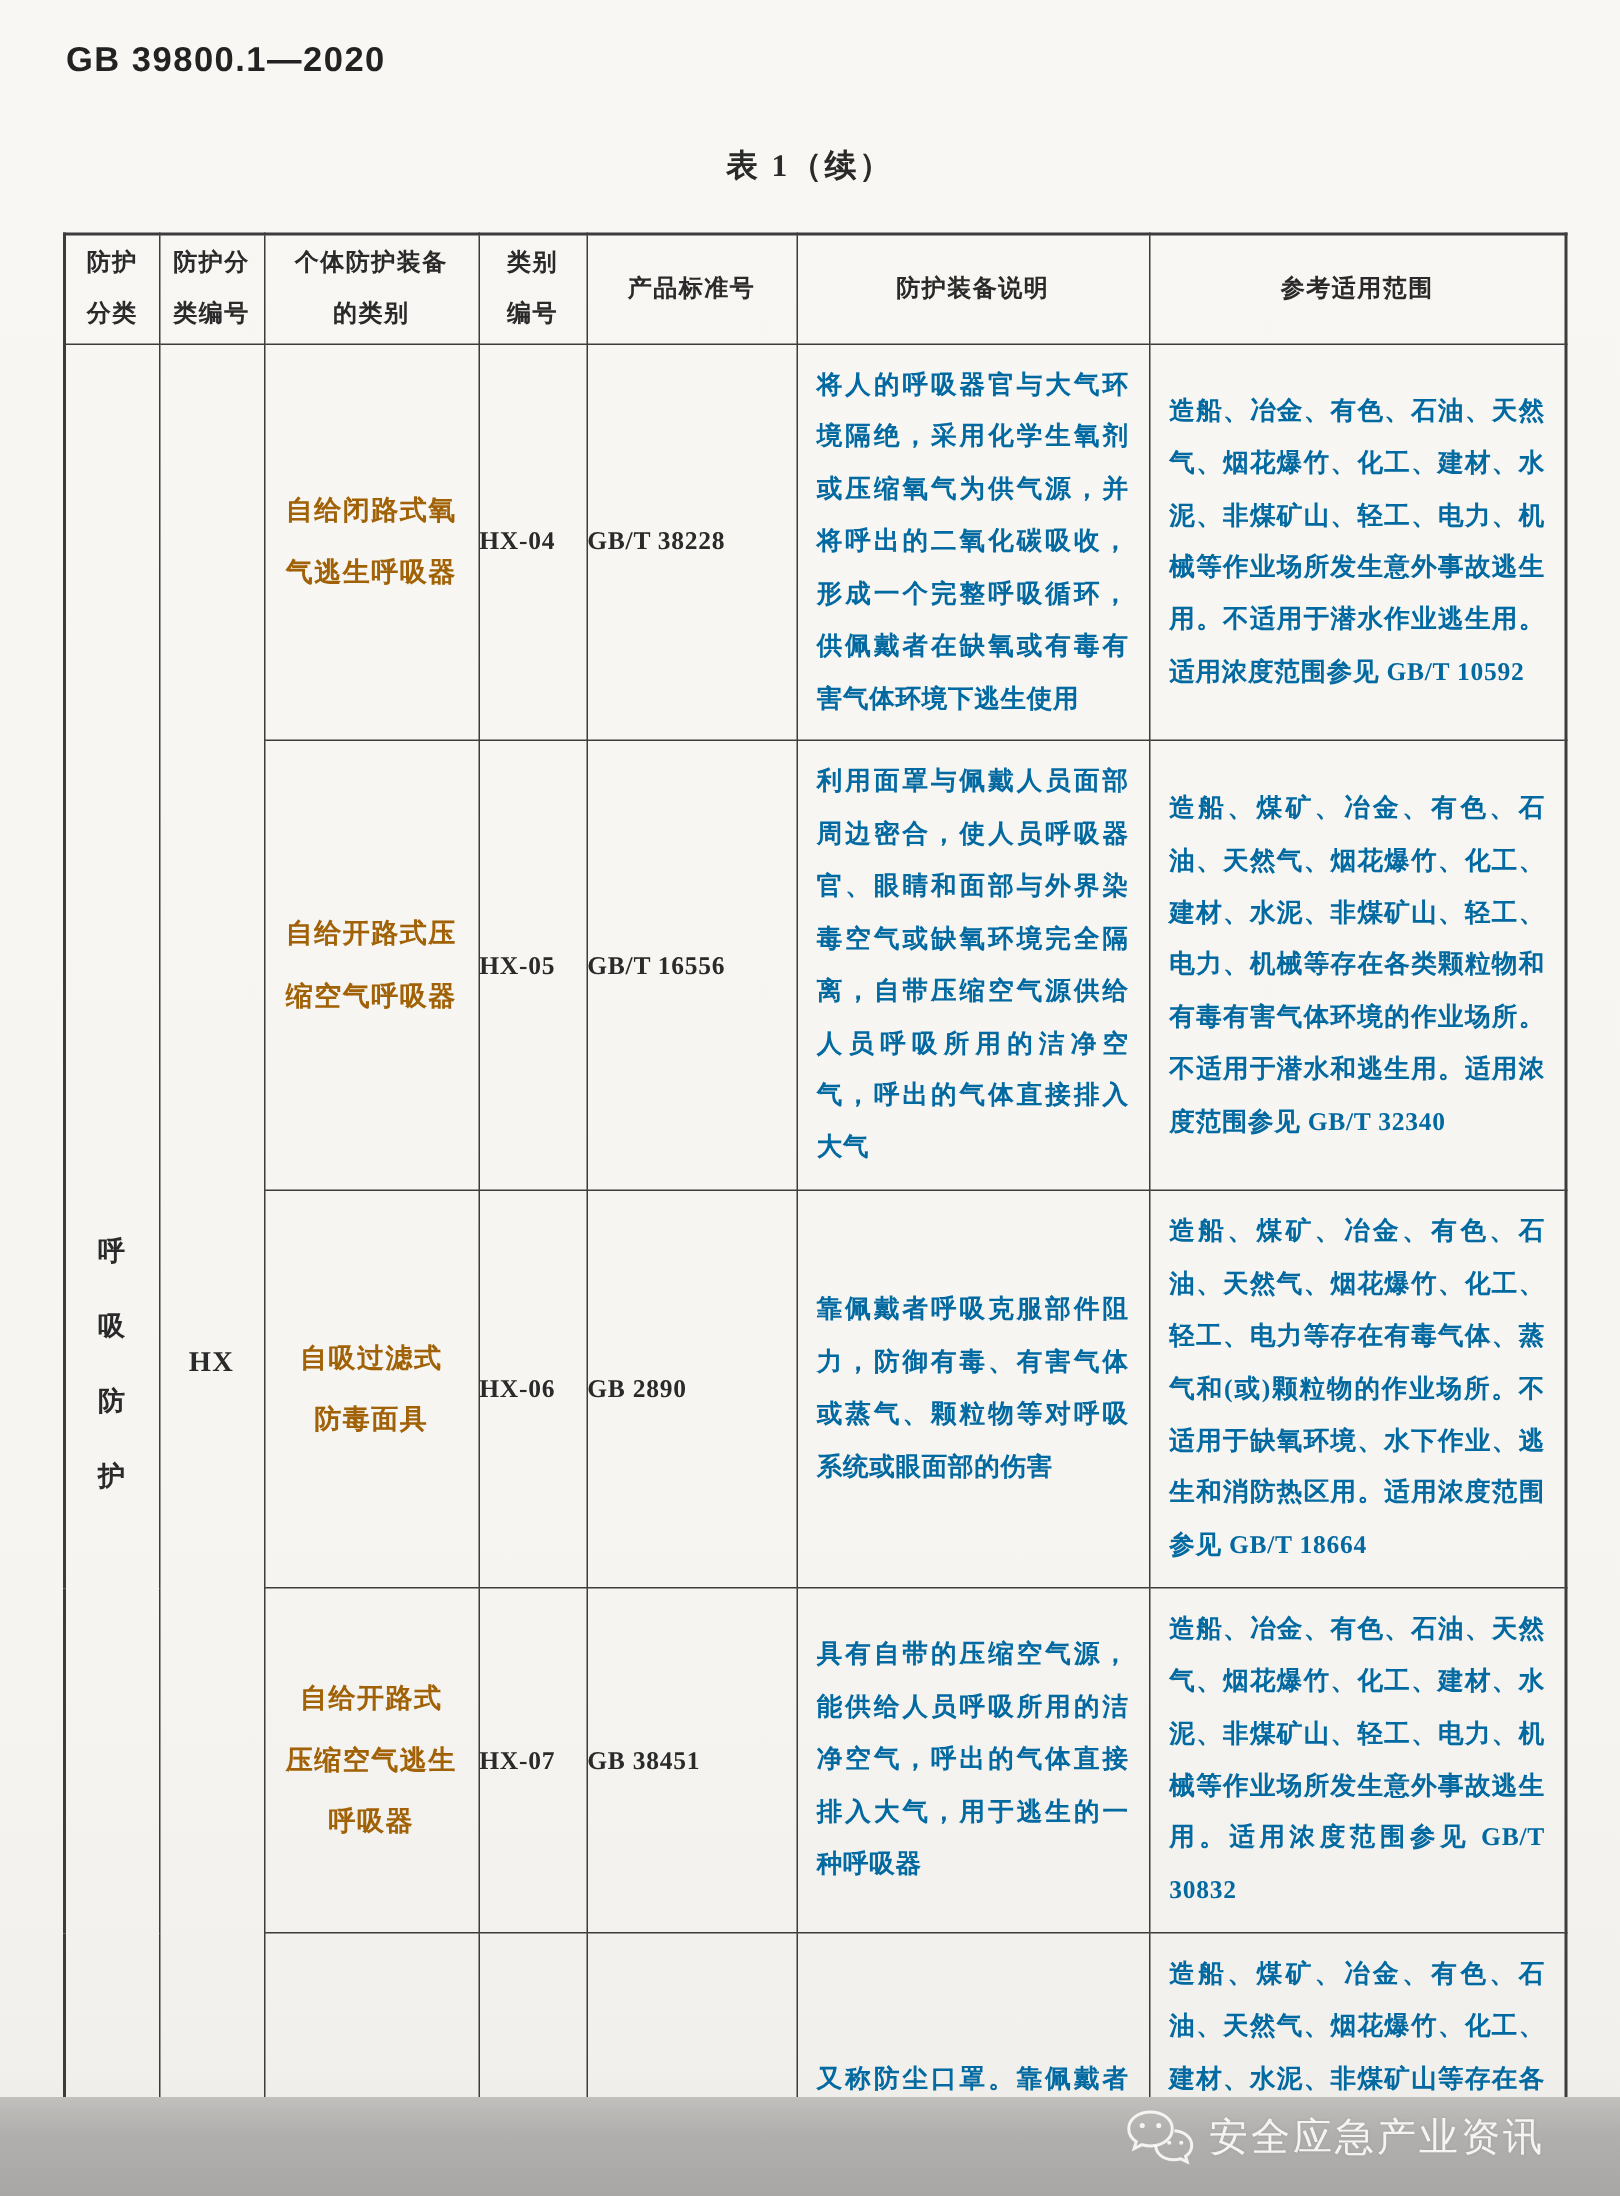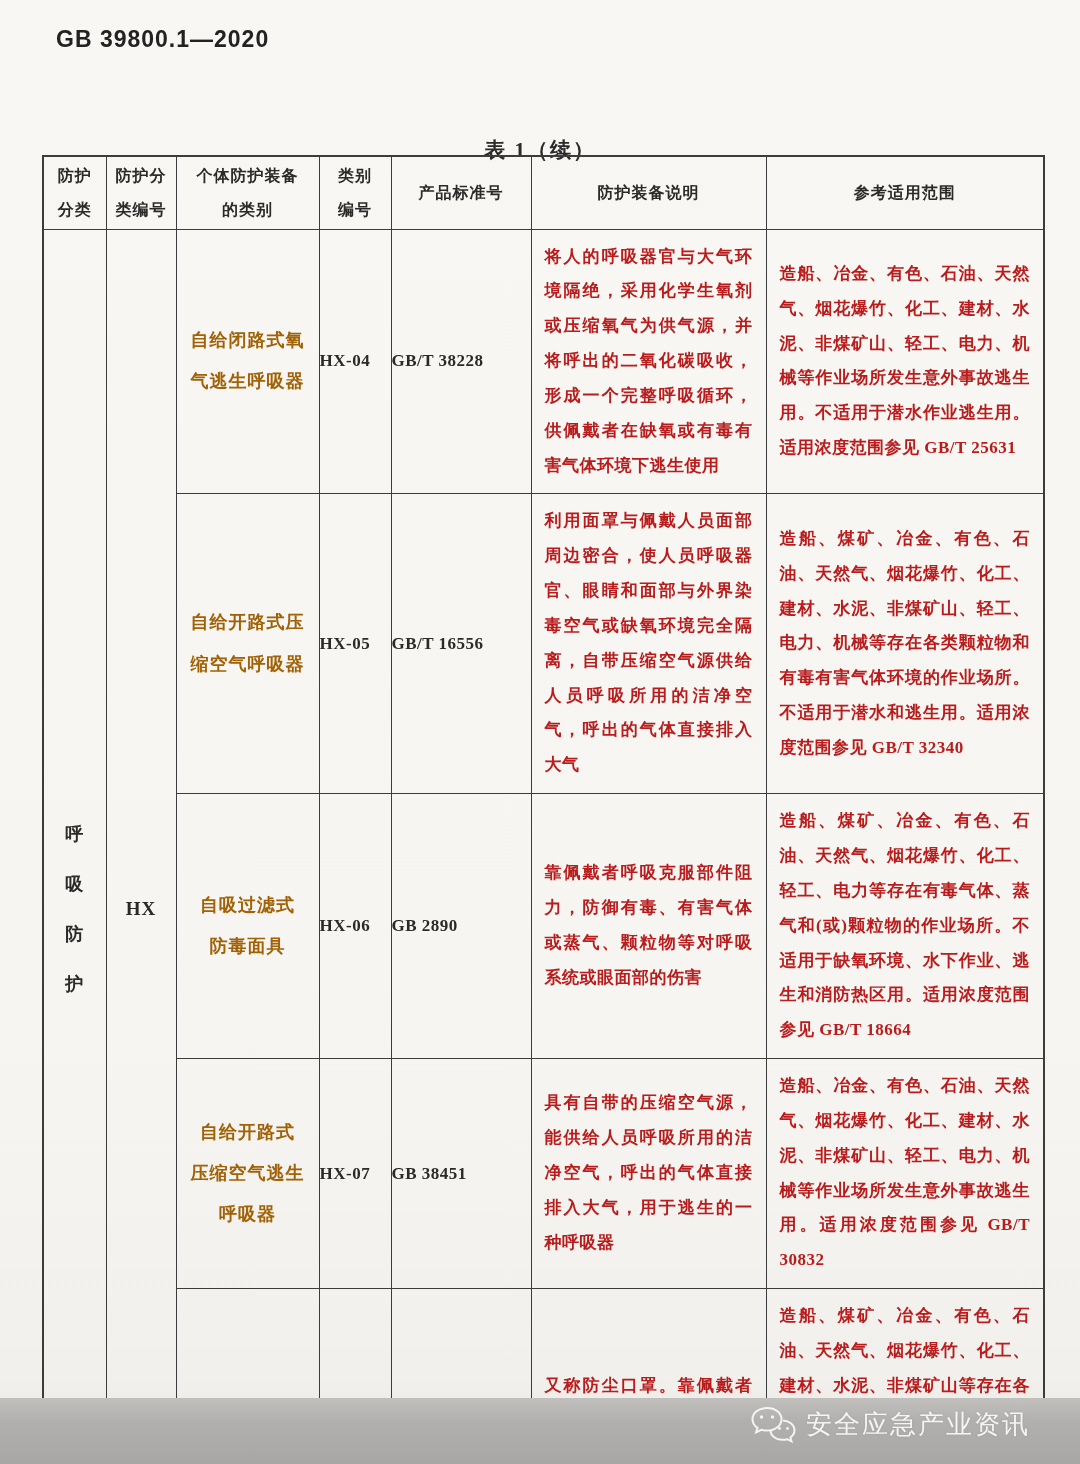--- a/index.html
+++ b/index.html
@@ -6,37 +6,36 @@
   html, body { width: 1080px; height: 1464px; }
   body {
     position: relative;
     font-family: "Liberation Serif", "DejaVu Serif", serif;
     background: linear-gradient(180deg, #f8f7f3 0%, #f6f5f1 70%, #f1f0ec 94%, #e9e7e3 100%);
     color: #262626;
     overflow: hidden;
   }
   .doc-number {
     position: absolute;
-    left: 56px; top: 26px;
+    left: 44px; top: 26px;
     font-family: "Liberation Sans", "DejaVu Sans", sans-serif;
     font-weight: bold;
     font-size: 23px;
     letter-spacing: 1px;
     color: #222;
   }
   .table-title {
     position: absolute;
     left: 0; top: 96px;
     width: 1080px;
     text-align: center;
     font-size: 21px;
     font-weight: bold;
     letter-spacing: 2px;
     color: #2a2a2a;
-    margin-top: 40px;
   }
   table.std-table {
     position: absolute;
     left: 42px; top: 155px;
     width: 1001px;
     border-collapse: collapse;
     table-layout: fixed;
     background: transparent;
     border: 2px solid #3c3c3c;
   }
@@ -83,21 +82,21 @@
     font-size: 17px;
     letter-spacing: 0.5px;
     color: #2a2a2a;
   }
   td.desc, td.scope {
     font-size: 17px;
     line-height: 2.05;
     letter-spacing: 0.5px;
     text-align: justify;
     padding: 10px 13px;
-    color: #b91c1c;
+    color: #0369a1;
   }
   .bottom-band {
     position: absolute;
     left: 0; top: 1398px;
     width: 1080px; height: 66px;
     background: linear-gradient(180deg, #c2c0bd 0%, #b2b0ae 35%, #a9a7a5 100%);
   }
   .watermark {
     position: absolute;
     left: 750px; top: 1398px;
@@ -149,21 +148,21 @@
     </tr>
 
     <tr style="height:237px">
       <td class="group-cat" rowspan="5">呼吸防护</td>
       <td class="group-code" rowspan="5">HX</td>
       <td class="equip">自给闭路式氧
 气逃生呼吸器</td>
       <td class="code">HX-04</td>
       <td class="standard">GB/T 38228</td>
       <td class="desc">将人的呼吸器官与大气环境隔绝，采用化学生氧剂或压缩氧气为供气源，并将呼出的二氧化碳吸收，形成一个完整呼吸循环，供佩戴者在缺氧或有毒有害气体环境下逃生使用</td>
-      <td class="scope">造船、冶金、有色、石油、天然气、烟花爆竹、化工、建材、水泥、非煤矿山、轻工、电力、机械等作业场所发生意外事故逃生用。不适用于潜水作业逃生用。适用浓度范围参见 GB/T 25631</td>
+      <td class="scope">造船、冶金、有色、石油、天然气、烟花爆竹、化工、建材、水泥、非煤矿山、轻工、电力、机械等作业场所发生意外事故逃生用。不适用于潜水作业逃生用。适用浓度范围参见 GB/T 10592</td>
     </tr>
 
     <tr style="height:245px">
       <td class="equip">自给开路式压
 缩空气呼吸器</td>
       <td class="code">HX-05</td>
       <td class="standard">GB/T 16556</td>
       <td class="desc">利用面罩与佩戴人员面部周边密合，使人员呼吸器官、眼睛和面部与外界染毒空气或缺氧环境完全隔离，自带压缩空气源供给人员呼吸所用的洁净空气，呼出的气体直接排入大气</td>
       <td class="scope">造船、煤矿、冶金、有色、石油、天然气、烟花爆竹、化工、建材、水泥、非煤矿山、轻工、电力、机械等存在各类颗粒物和有毒有害气体环境的作业场所。不适用于潜水和逃生用。适用浓度范围参见 GB/T 32340</td>
     </tr>

